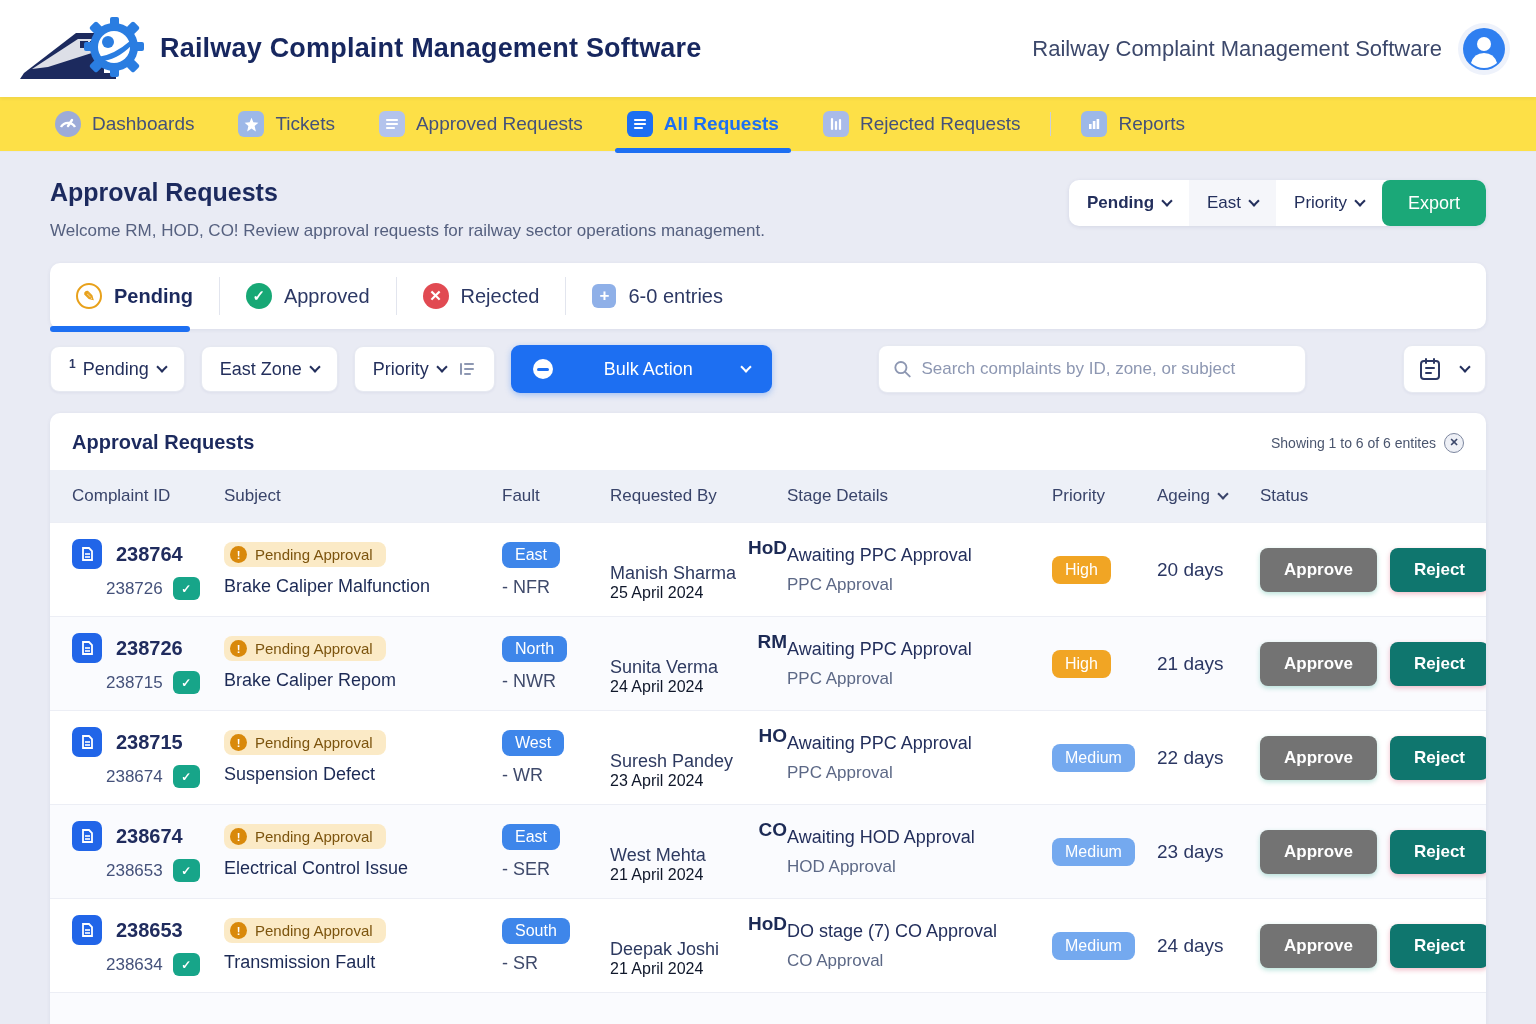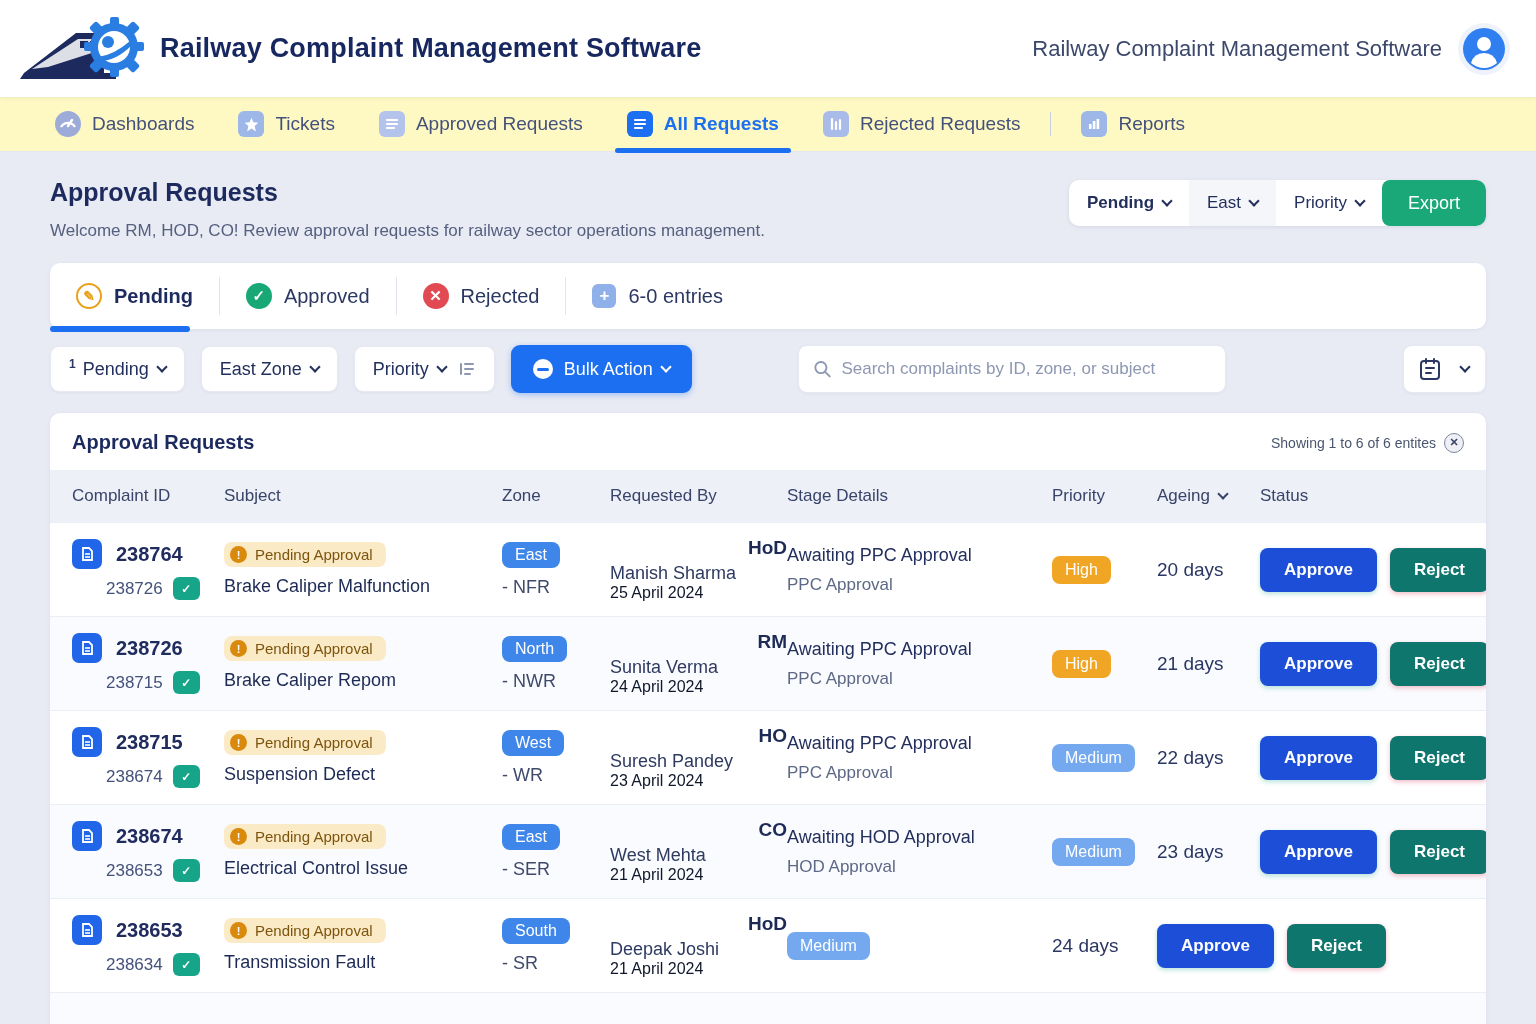--- a/index.html
+++ b/index.html
@@ -8,21 +8,21 @@
 
   
   .topbar { height:97px; background:#fff; display:flex; align-items:center; padding:0 26px 0 18px; box-shadow:0 1px 4px rgba(30,42,94,.08); position:relative; z-index:5; }
   .logo { width:128px; height:76px; flex:0 0 auto; }
   .brand { font-size:27px; font-weight:bold; color:#17275f; margin-left:14px; letter-spacing:.2px; }
   .top-right { margin-left:auto; display:flex; align-items:center; gap:16px; }
   .account-label { font-size:22px; color:#3c486b; }
   .avatar-wrap { width:52px; height:52px; border-radius:50%; background:#eef2fb; display:flex; align-items:center; justify-content:center; cursor:pointer; }
 
   
-  .nav { height:55px; background:#fef9c3; border-bottom:1px solid #e4e7f0; display:flex; align-items:center; padding:0 40px 0 55px; gap:44px; }
+  .nav { height:55px; background:#fde047; border-bottom:1px solid #e4e7f0; display:flex; align-items:center; padding:0 40px 0 55px; gap:44px; }
   .nav-item { display:flex; align-items:center; gap:11px; font-size:19px; color:#44517a; cursor:pointer; position:relative; height:100%; }
   .nav-item.active { color:#1d6ff2; font-weight:bold; }
   .nav-item.active .nav-underline { position:absolute; left:-12px; right:-12px; bottom:-2px; height:5px; background:#1d6ff2; border-radius:3px; }
   .nav-sq { width:26px; height:26px; border-radius:6px; display:flex; align-items:center; justify-content:center; }
   .nav-divider { width:1px; height:24px; background:#c9cfdd; margin:0 -14px; }
 
   
   .page { padding:0 50px; }
   .page-head { display:flex; align-items:flex-start; margin-top:26px; }
   .page-title { font-size:25px; font-weight:bold; color:#1c2a5e; }
@@ -45,21 +45,21 @@
   .ico-pending { border:2.5px solid #e8a11b; color:#e8a11b; font-size:14px; }
   .ico-approved { background:#17a875; color:#fff; font-weight:bold; }
   .ico-rejected { background:#e14a52; color:#fff; font-weight:bold; }
   .ico-entries { width:24px; height:24px; border-radius:6px; background:#8fb0e8; color:#fff; display:flex; align-items:center; justify-content:center; font-size:17px; font-weight:bold; }
 
   
   .filter-row { margin-top:16px; display:flex; align-items:center; gap:16px; }
   .f-btn { background:#fff; border:1px solid #e6e9f1; border-radius:9px; height:46px; display:flex; align-items:center; padding:0 18px; font-size:18px; color:#232f5c; cursor:pointer; box-shadow:0 1px 3px rgba(30,42,94,.06); }
   .f-badge { font-size:12px; font-weight:bold; margin-right:7px; margin-top:-10px; color:#2c3864; }
   .sort-ico { margin-left:12px; display:flex; }
-  .bulk-btn { background:#1d6ff2; border:none; color:#fff; border-radius:9px; height:48px; display:flex; align-items:center; padding:0 22px; font-size:18px; font-family:inherit; cursor:pointer; box-shadow:0 2px 6px rgba(29,111,242,.35); }
+  .bulk-btn { background:#1d6ff2; border:none; color:#fff; border-radius:9px; height:48px; display:flex; align-items:center; padding:0 22px; font-size:18px; font-family:inherit; cursor:pointer; box-shadow:0 2px 6px rgba(29,111,242,.35);gap:40px; }
   .bulk-ico { width:20px; height:20px; border-radius:50%; background:#fff; margin-right:11px; position:relative; }
   .bulk-ico::after { content:""; position:absolute; left:4px; right:4px; top:9px; height:3px; background:#1d6ff2; border-radius:2px; }
   .search-wrap { margin-left:90px; background:#fff; border:1px solid #e6e9f1; border-radius:9px; height:48px; width:428px; display:flex; align-items:center; padding:0 14px; box-shadow:0 1px 3px rgba(30,42,94,.06); }
   .search-wrap input { border:none; outline:none; font-size:17px; font-family:inherit; color:#232f5c; width:100%; margin-left:10px; background:transparent; }
   .search-wrap input::placeholder { color:#8d97b2; }
   .date-btn { margin-left:auto; background:#fff; border:1px solid #e6e9f1; border-radius:9px; height:48px; display:flex; align-items:center; padding:0 16px; font-size:19px; color:#232f5c; cursor:pointer; gap:12px; box-shadow:0 1px 3px rgba(30,42,94,.06); }
 
   
   .table-card { margin-top:20px; background:#fff; border-radius:10px; box-shadow:0 1px 4px rgba(30,42,94,.07); overflow:hidden; }
   .table-head { display:flex; align-items:center; padding:18px 22px 16px; }
@@ -96,21 +96,21 @@
   .stage-sub { font-size:17px; color:#5c6886; margin-top:9px; }
 
   .pr-pill { display:inline-block; color:#fff; font-size:16px; padding:5px 13px; border-radius:8px; }
   .pr-pill.high { background:#f1a524; }
   .pr-pill.medium { background:#74a9ef;text-align:center; }
 
   .age-cell { font-size:19px; color:#2b3763; }
 
   .status-cell { display:flex; gap:13px; }
   .btn { border:none; font-family:inherit; color:#fff; font-size:17px; font-weight:bold; padding:12px 24px; border-radius:8px; cursor:pointer; }
-  .btn.approve { background:#1d4ed8; box-shadow:0 2px 5px rgba(22,162,134,.3);text-align:right; }
+  .btn.approve { background:#737373; box-shadow:0 2px 5px rgba(22,162,134,.3);text-align:right; }
   .btn.reject { background:#0f766e; box-shadow:0 2px 5px rgba(210,35,74,.3); }
 </style>
 </head>
 <body>
 
 <header class="topbar">
   <svg class="logo" viewBox="0 0 128 76">
     <polygon points="6,62 58,22 86,22 86,62" fill="#1c2a5e"></polygon>
     <polygon points="14,58 60,28 80,28 80,40 30,56" fill="#fff" opacity=".85"></polygon>
     <polygon points="6,62 98,62 98,68 2,68" fill="#1c2a5e"></polygon>
@@ -313,21 +313,21 @@
     <div class="table-head">
       <div class="table-title">Approval Requests</div>
       <div class="showing">
         <span>Showing 1 to 6 of 6 entites</span>
         <span class="x-badge">✕</span>
       </div>
     </div>
     <div class="grid thead">
       <div class="th">Complaint ID</div>
       <div class="th">Subject</div>
-      <div class="th">Zone</div>
+      <div class="th">Fault</div>
       <div class="th">Requested By</div>
       <div class="th">Stage Details</div>
       <div class="th">Priority</div>
       <div class="th">
           <span>Ageing</span>
           <span class="chev"></span>
         </div>
       <div class="th">Status</div>
     </div>
     <div>
@@ -554,20 +554,24 @@
     <div>
       <span class="zone-pill">South</span>
       <div class="zone-code">- SR</div>
     </div>
     <div>
       <div class="req-role">HoD</div>
       <div class="req-name">Deepak Joshi</div>
       <div class="req-date">21 April 2024</div>
     </div>
     <div>
+      <div class="stage-main">DO stage (7) CO Approval</div>
+      <div class="stage-sub">CO Approval</div>
+    </div>
+    <div>
       <span class="pr-pill medium">Medium</span>
     </div>
     <div class="age-cell">24 days</div>
     <div class="status-cell">
       <span class="status-actions" style="display:flex;gap:13px;">
         <button class="btn approve">Approve</button>
         <button class="btn reject">Reject</button>
       </span>
 
     </div>

